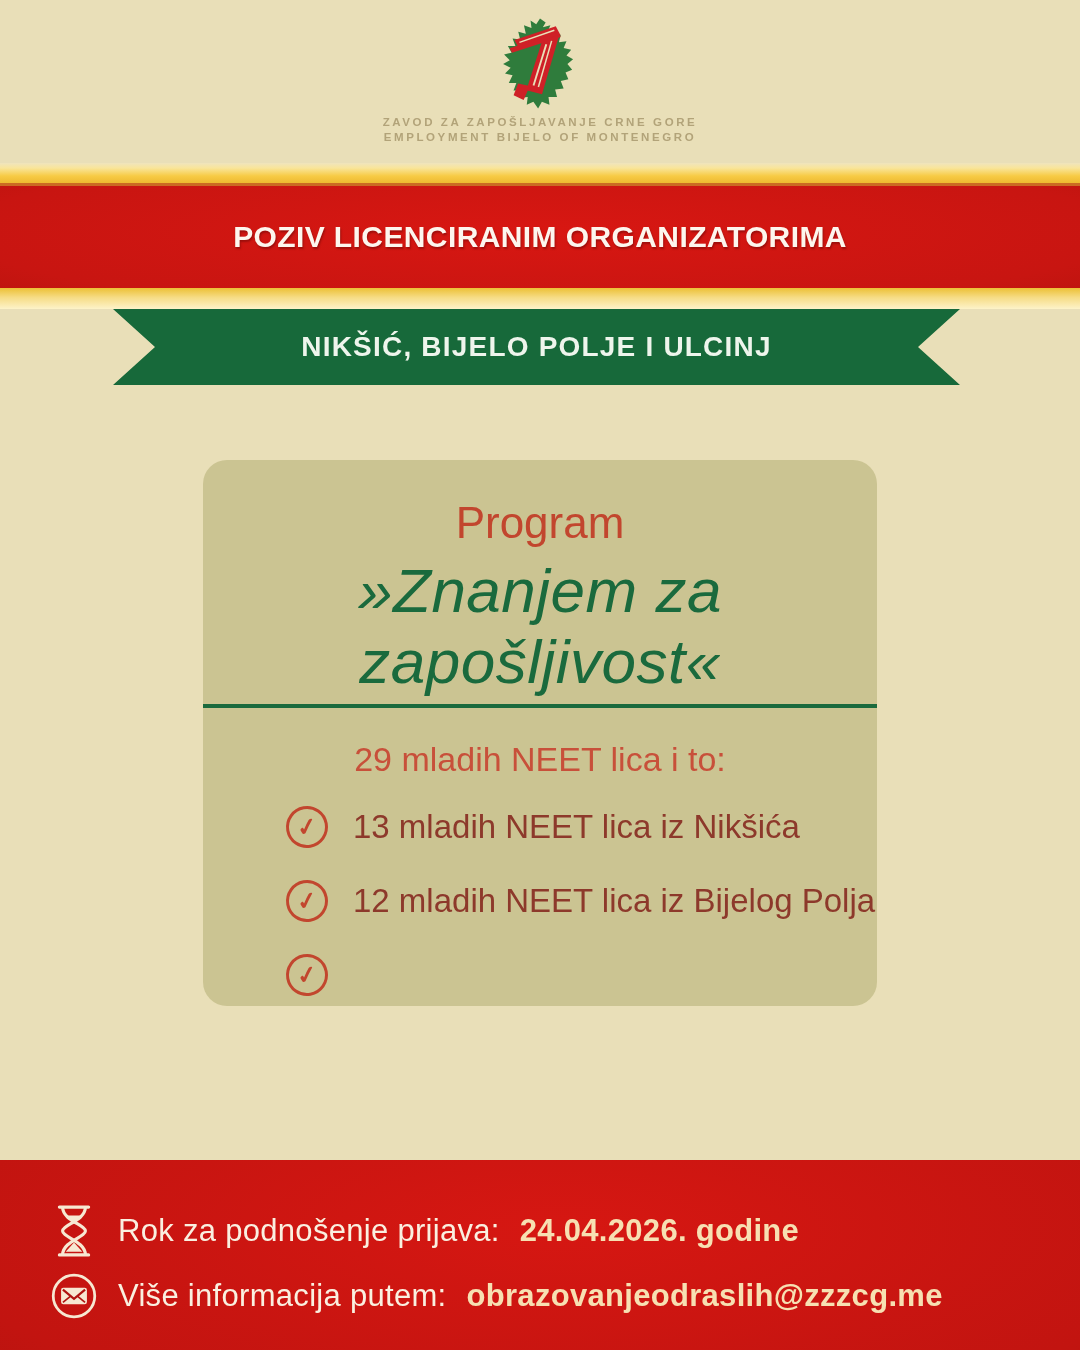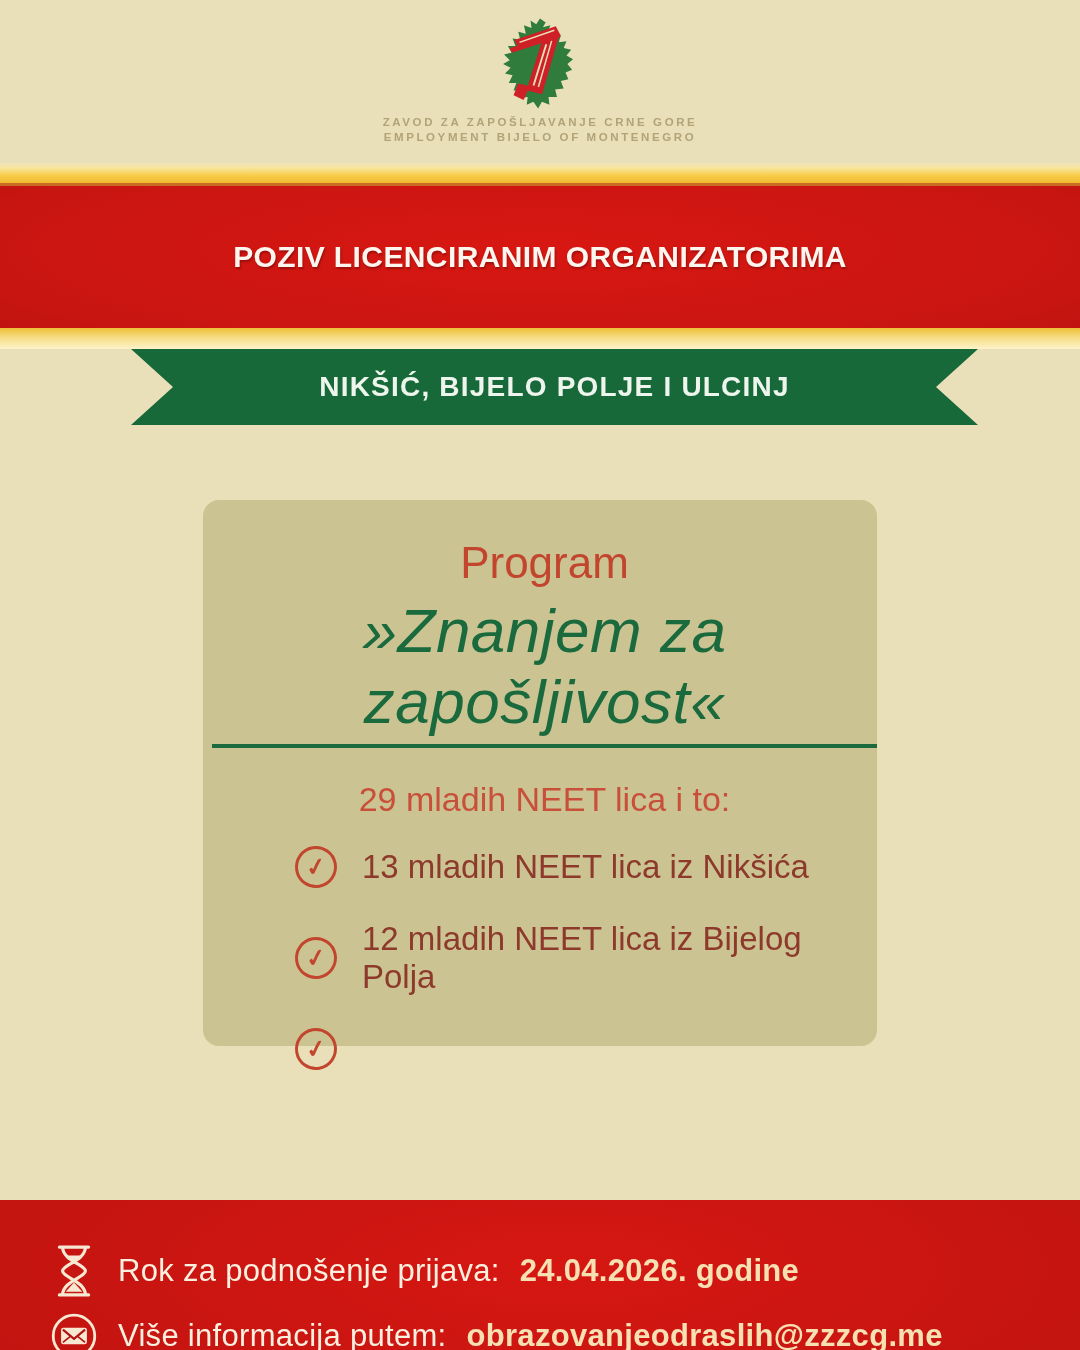--- a/index.html
+++ b/index.html
@@ -24,47 +24,47 @@
     background:linear-gradient(180deg,#efe4bd 0%, #f9e59a 25%, #f7cb45 65%, #eeb930 100%);
     border-bottom:3px solid #cb6a23;
   }
   .gold-strip-bottom {
     height:21px;
     background:linear-gradient(180deg,#ecc035 0%, #f6dc85 45%, #fdf3c9 100%);
   }
 
   
   .red-banner {
-    height:142px; display:flex; flex-direction:column; justify-content:center; align-items:center; gap:10px;
+    height:102px; display:flex; flex-direction:column; justify-content:center; align-items:center; gap:10px;
     background:radial-gradient(ellipse 120% 170% at 50% 45%,
       #d81712 0%, #c81511 45%, #a31109 80%, #8c0f08 100%);
   }
   .red-banner .banner-line {
     color:#fdf6ee; font-weight:700; font-size:30px; line-height:1;
     letter-spacing:0.4px; text-shadow:1px 2px 2px rgba(60,0,0,0.35);
   }
 
   
   .ribbon-row { height:76px; position:relative; }
   .ribbon {
-    position:absolute; left:131px; top:0; width:847px; height:76px;
+    position:absolute; left:113px; top:0; width:847px; height:76px;
     background: var(--green, #17693a);
     clip-path: polygon(0 0, 100% 0, calc(100% - 42px) 50%, 100% 100%, 0 100%, 42px 50%);
     display:flex; align-items:center; justify-content:center;
   }
   .ribbon .ribbon-line {
     color:#eef5ec; font-size:28px; font-weight:700; letter-spacing:1.2px;
   }
 
   
   .main-section { height:700px; }
   .program-card {
     width:674px; height:546px; margin:75px auto 0; box-sizing:border-box;
-    background: var(--card, #cbc492); border-radius:16px;
-    text-align:center; padding-top:38px;padding-left:9px;
+    background: var(--card, #cbc492); border-radius:24px;
+    text-align:center; padding-top:38px;
   }
   .card-title { font-size:44px; font-weight:500; color: var(--accent-red, #c2462e); }
   .program-name {
     display:inline-block; margin-top:7px; padding:0 6px 7px;
     font-size:62px; font-style:italic; font-weight:500; letter-spacing:0.5px;
     color: var(--green-dark, #1a6a3d); border-bottom:4px solid var(--green-dark, #1a6a3d);
   }
   .card-summary { margin-top:32px; font-size:34px; font-weight:500; color:#c8503a; }
   .need-list { margin-top:27px; display:flex; flex-direction:column; gap:32px; padding-left:83px; }
   .list-row { display:flex; align-items:center; gap:25px; text-align:left; }

